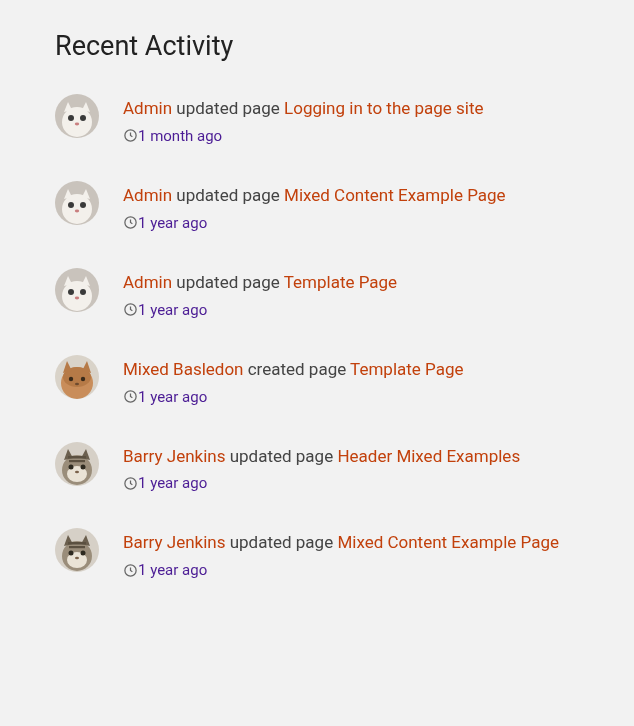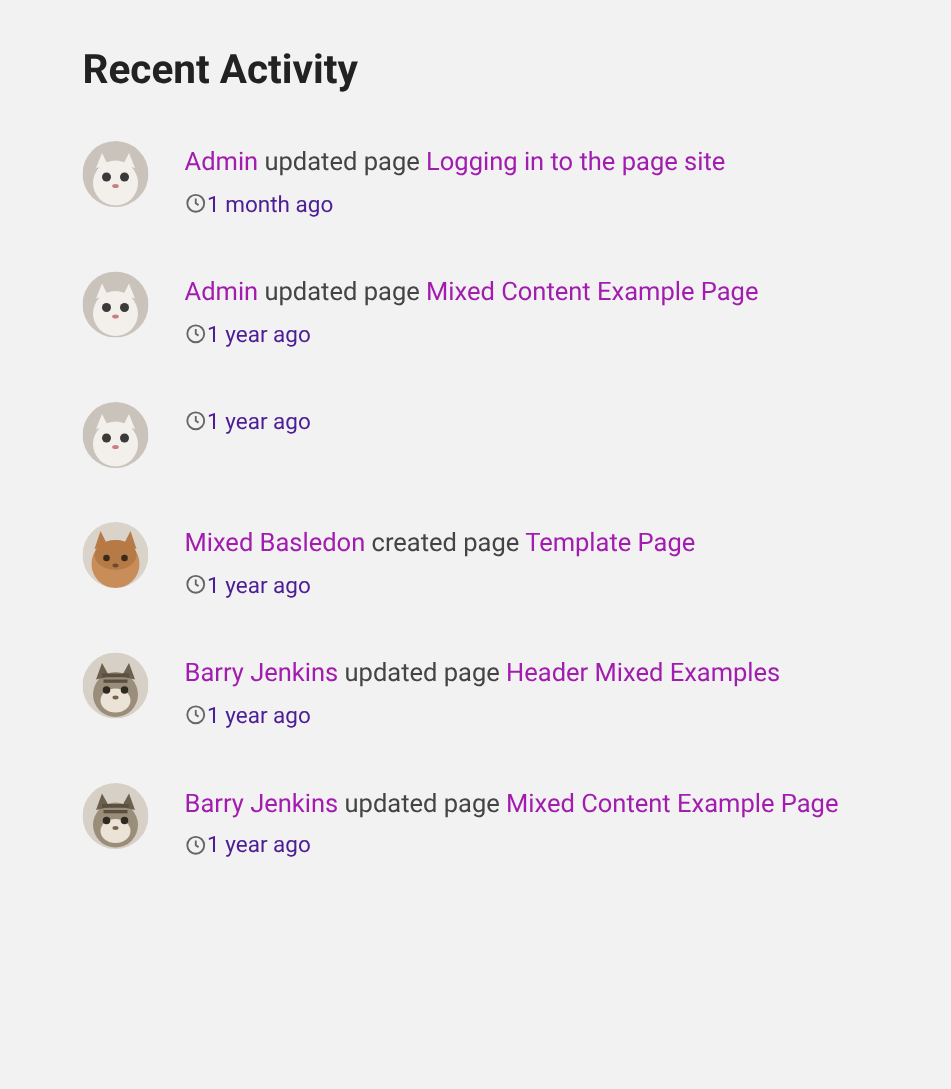--- a/index.html
+++ b/index.html
@@ -6,21 +6,21 @@
     body {
       font-family: -apple-system, BlinkMacSystemFont, "Segoe UI", Roboto, Helvetica, Arial, sans-serif;
       background: #f2f2f2;
       color: #333;
       width: 634px;
       height: 726px;
       padding: 30px 55px;
     }
     .heading {
       font-size: 27px;
-      font-weight: 700;
+      font-weight: 400;
       color: #222;
       margin-bottom: 32px;
     }
     .activity-list {
       display: flex;
       flex-direction: column;
       gap: 36px;
     }
     .activity-item {
       display: flex;
@@ -38,21 +38,21 @@
       margin-top: 0px;
     }
     .avatar svg { width: 44px; height: 44px; }
     .activity-body { flex: 1; }
     .activity-text {
       font-size: 17px;
       line-height: 1.7;
       color: #444;
     }
     .activity-link {
-      color: #a21caf;
+      color: #c2410c;
       text-decoration: none;
     }
     .activity-meta {
       display: flex;
       align-items: center;
       gap: 0;
       margin-top: 4px;
       color: #4c1d95;
       font-size: 15px;
     }
@@ -108,20 +108,21 @@
         </div>
       </div>
     </div>
     <div class="activity-item">
       <div class="avatar">
         <svg viewBox="0 0 44 44">
           <use href="#white-cat"></use>
         </svg>
       </div>
       <div class="activity-body">
+        <div class="activity-text"><a class="activity-link" href="#">Admin</a> <span>updated page</span> <a class="activity-link" href="#">Template Page</a></div>
         <div class="activity-meta">
           <span class="clock-icon">
             <svg viewBox="0 0 24 24" fill="none" stroke="#666" stroke-width="2">
               <circle cx="12" cy="12" r="9"></circle>
               <path d="M12 7v5l3 2"></path>
             </svg>
           </span>
           <span>1 year ago</span>
         </div>
       </div>

